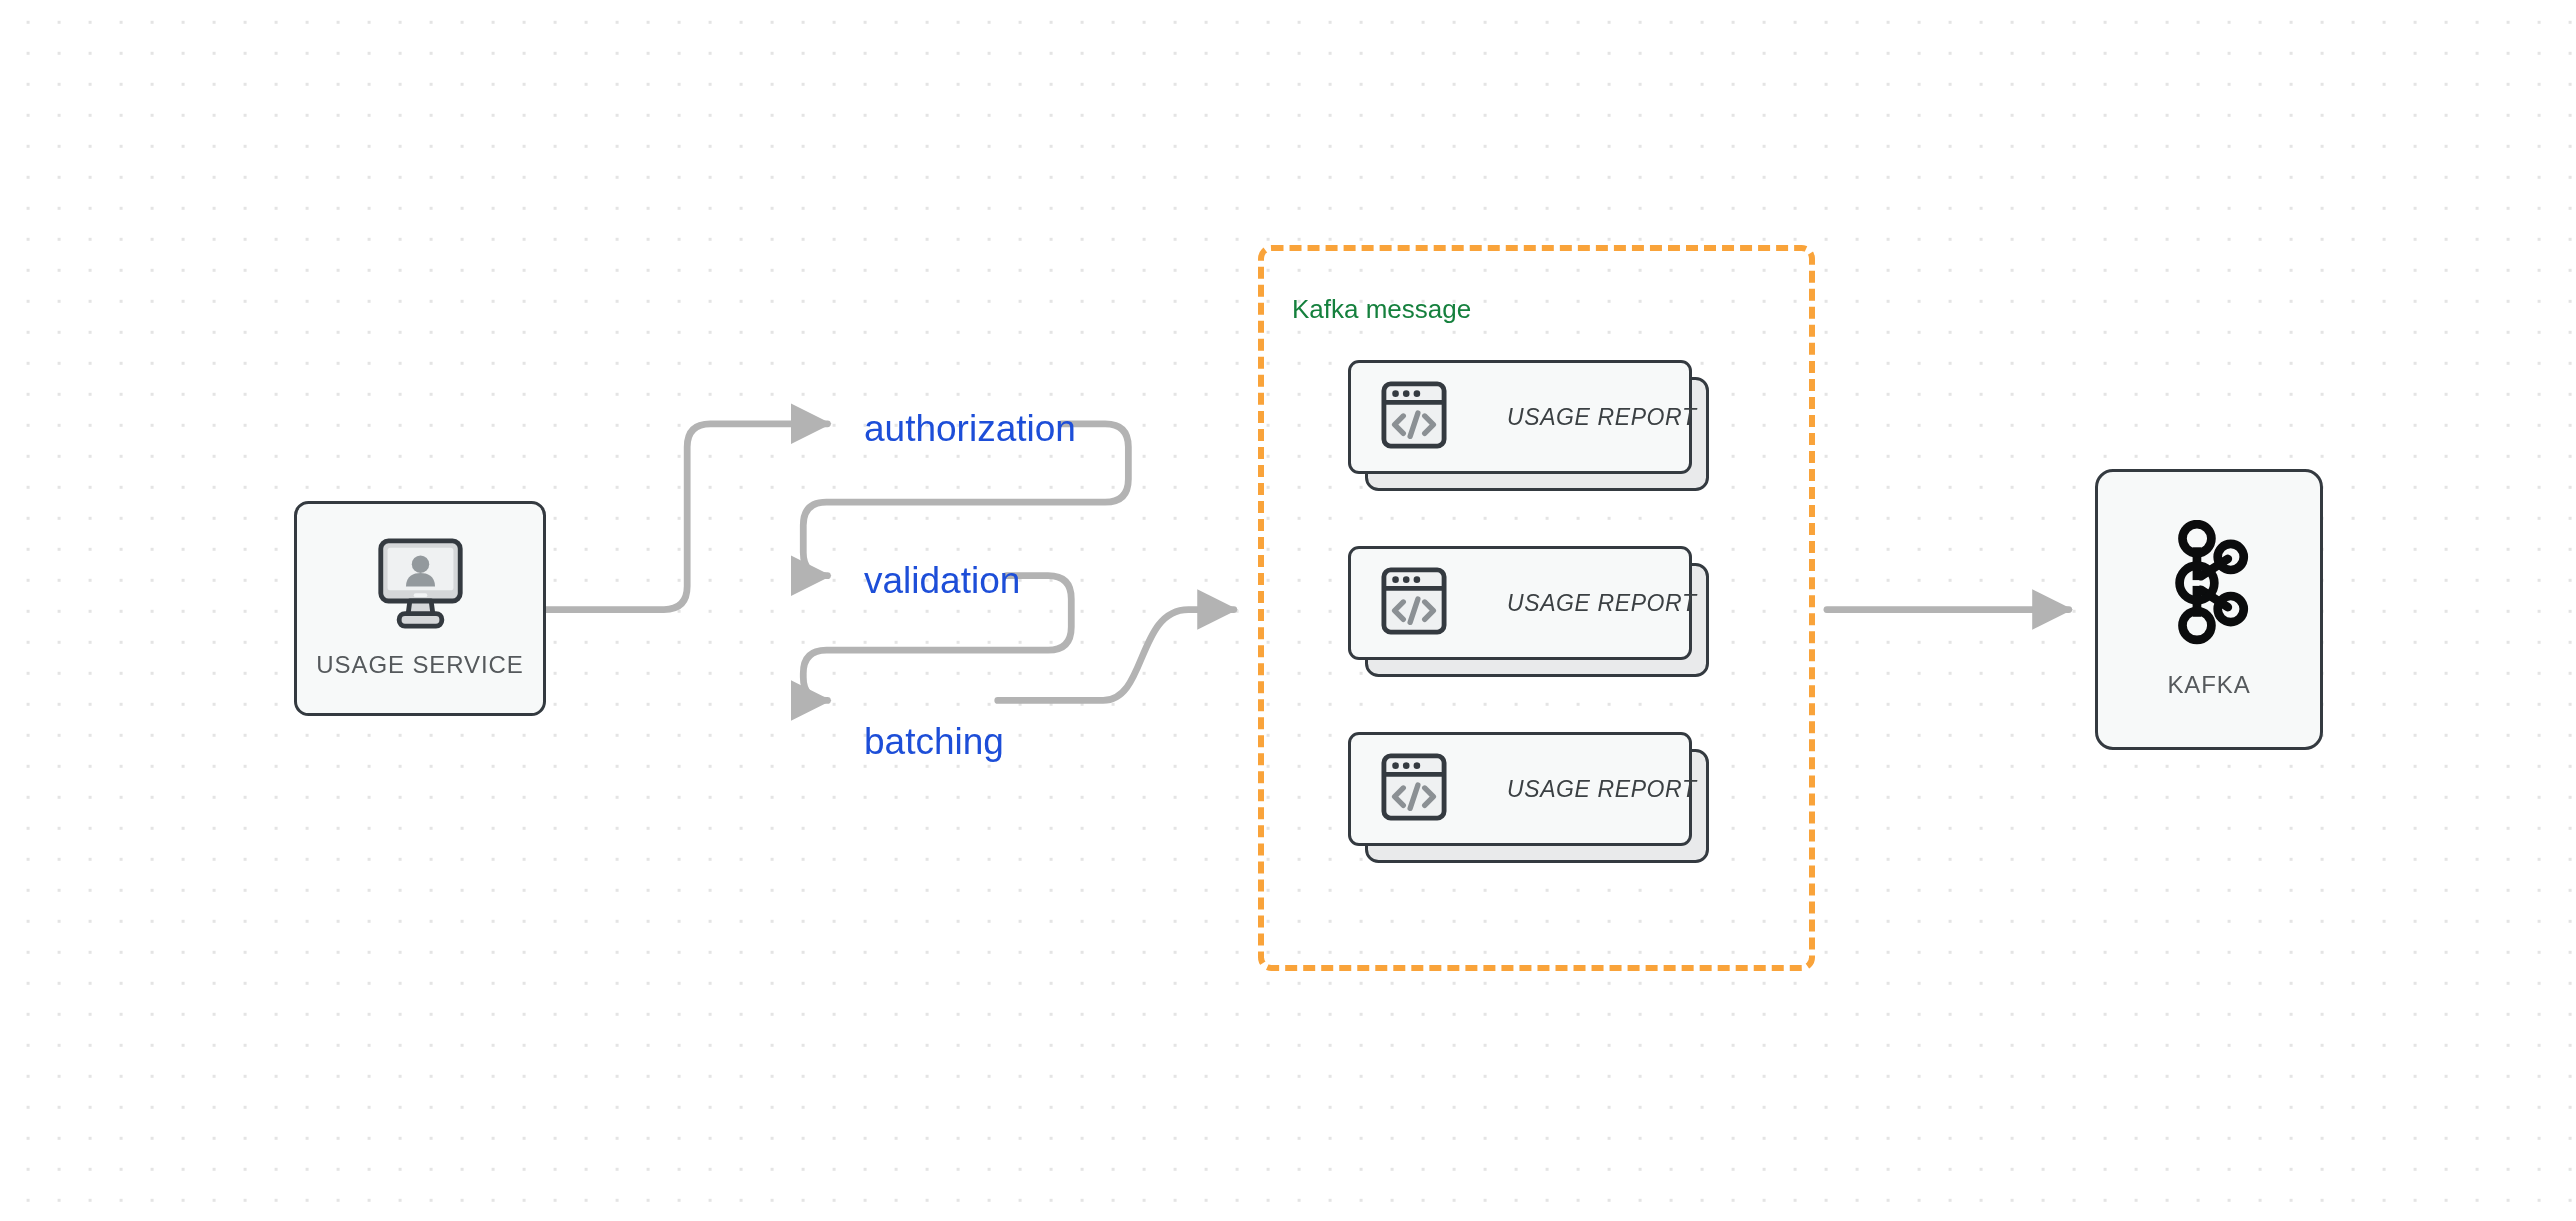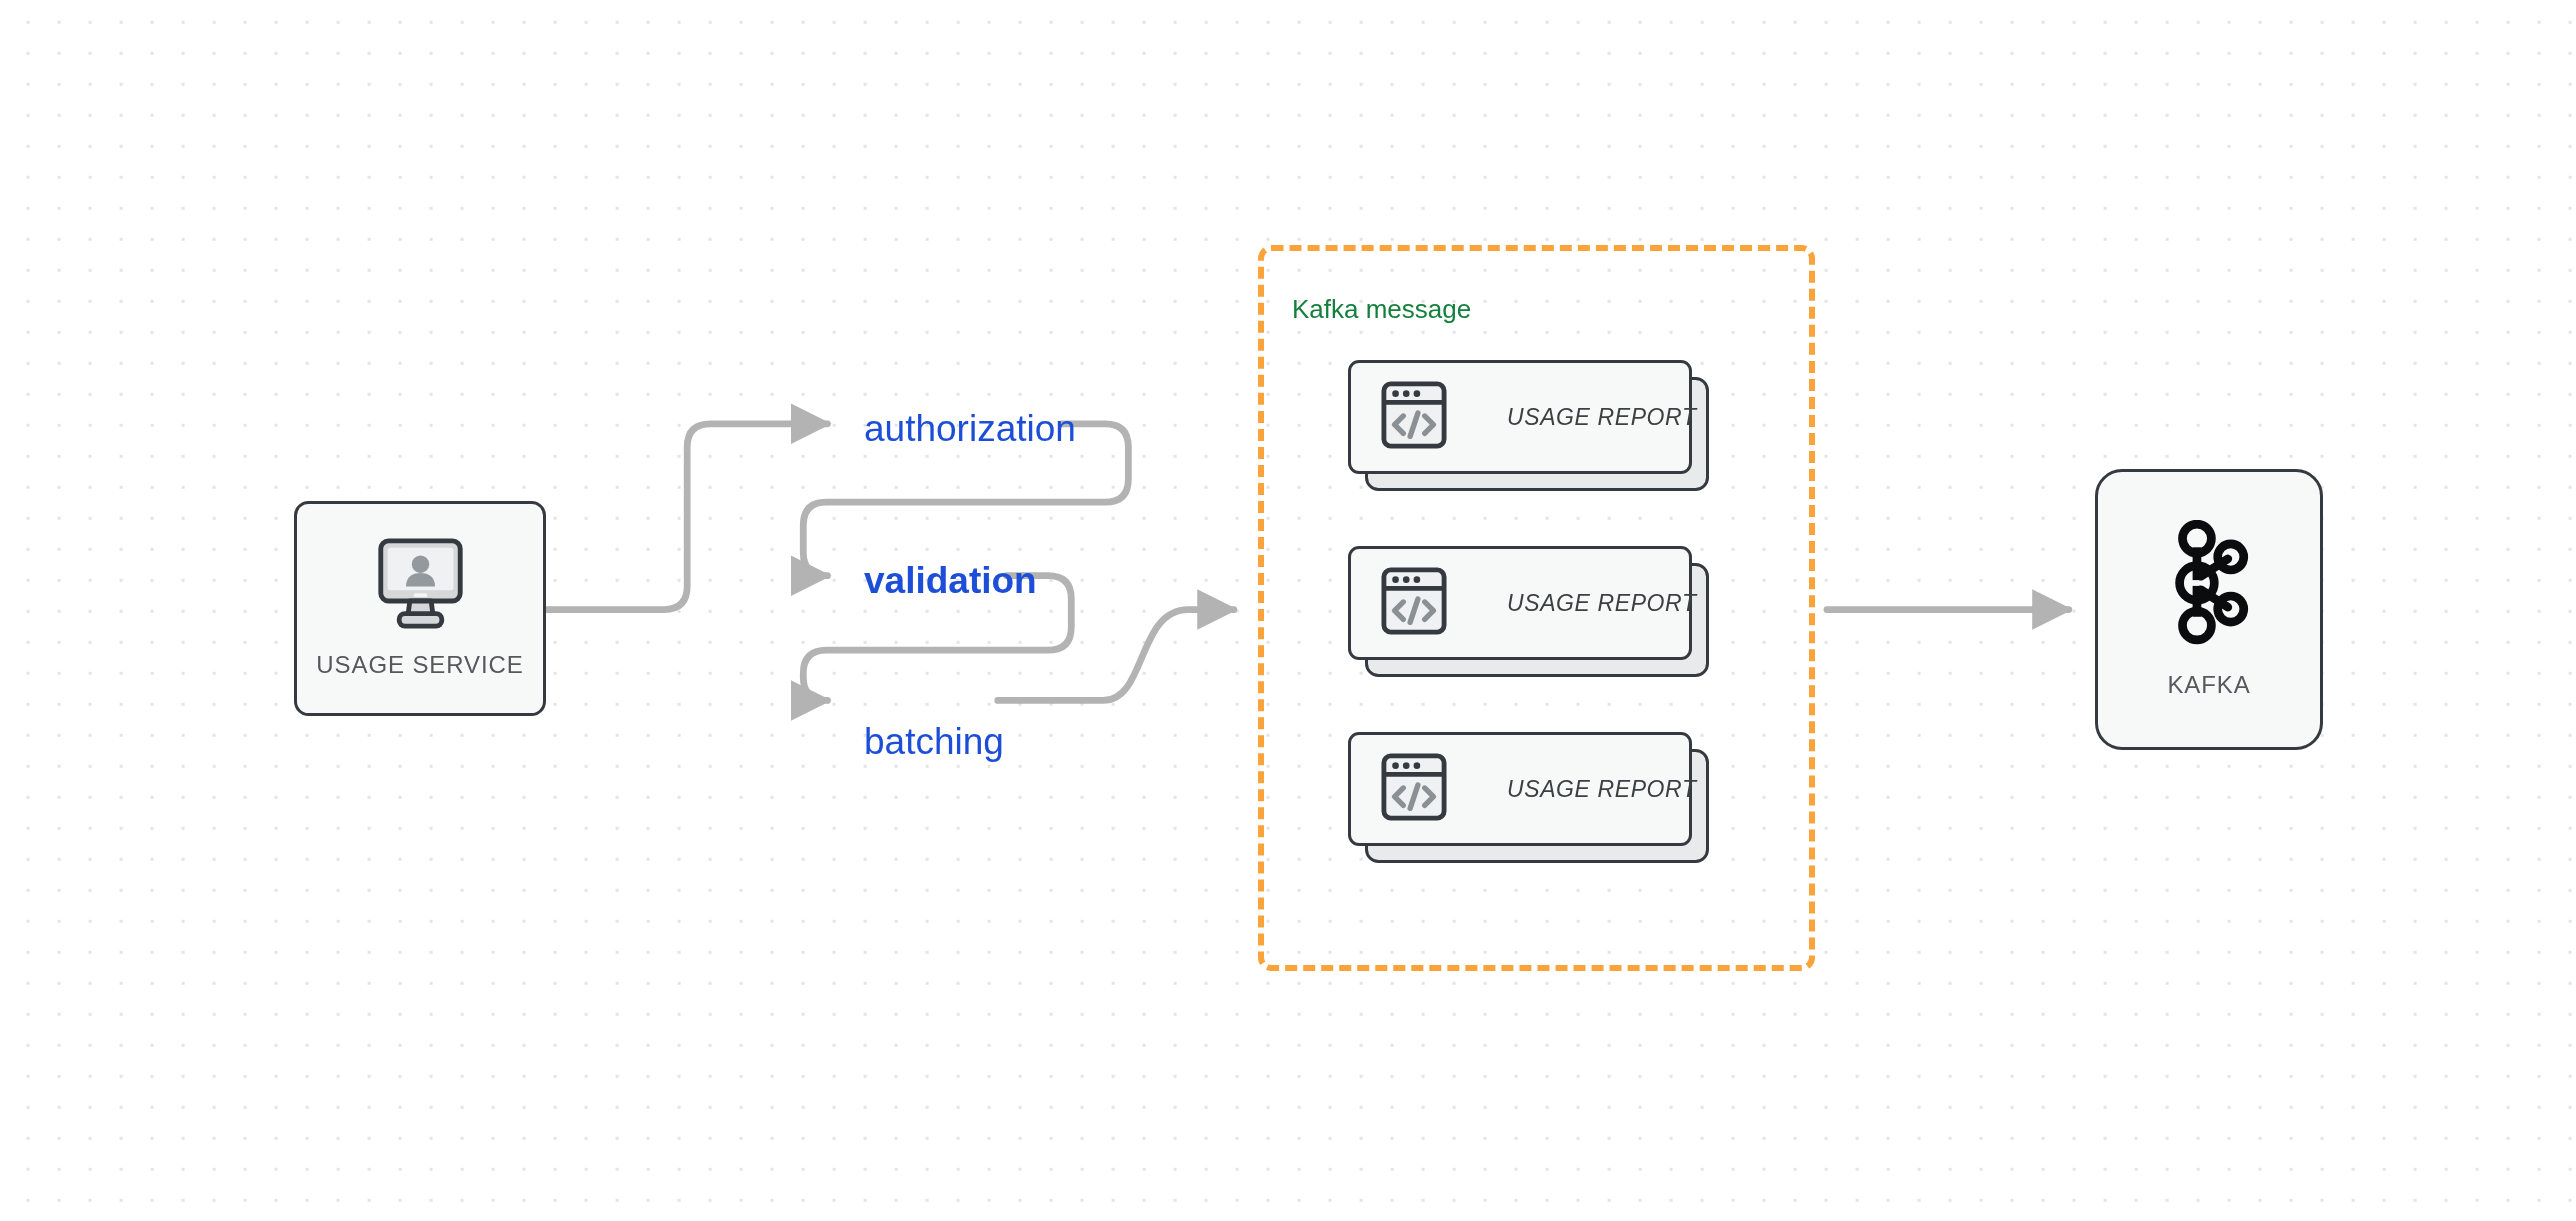--- a/index.html
+++ b/index.html
@@ -28,21 +28,21 @@
   .node-label{
     font-size:24px;color:#55595c;letter-spacing:0.9px;
     white-space:nowrap;
   }
 
   
   #usage-service{left:255px;top:501px;width:252px;height:215px;margin-left:39px;}
   #usage-service .node-label{margin-top:15.5px;}
 
   
-  #kafka-node{left:2095px;top:469px;width:228px;height:281px;border-radius:27px;align-items:center;}
+  #kafka-node{left:2095px;top:469px;width:228px;height:281px;border-radius:18px;align-items:center;}
   #kafka-node .node-label{margin-top:21px;}
 
   
   .step-label{
     position:absolute;
     font-size:37px;color:#1d4ed8;
     white-space:nowrap;
     line-height:1;
   }
 
@@ -112,21 +112,21 @@
         <path d="M 38 50 C 38 39 46 36 53 36 C 60 36 68 39 68 50 Z" fill="#93999d"></path>
         <rect x="46" y="57" width="14" height="4" rx="2" fill="#f2f4f5"></rect>
         <path d="M 42 65 L 40 80 L 66 80 L 64 65 Z" fill="#d5d7d9" stroke="#343a40" stroke-width="5" stroke-linejoin="round"></path>
         <rect x="31" y="78" width="44" height="13" rx="6" fill="#d5d7d9" stroke="#343a40" stroke-width="5"></rect>
       </svg>
     </span>
     <span class="node-label">USAGE SERVICE</span>
   </div>
 
   <div class="step-label" style="left:864px;top:410px;">authorization</div>
-  <div class="step-label" style="left:864px;top:562px;font-weight:bold;">validation</div>
+  <div class="step-label" style="left:864px;top:562px;">validation</div>
   <div class="step-label" style="left:864px;top:687px;margin-top:36px;">batching</div>
 
   <div id="kafka-group"></div>
   <div id="kafka-group-title">Kafka message</div>
 
   <div class="report-card" id="card-1">
     <div class="report-shadow"></div>
     <div class="report-front">
       <span class="report-icon">
         <svg width="66" height="68" viewBox="0 0 68 70">

